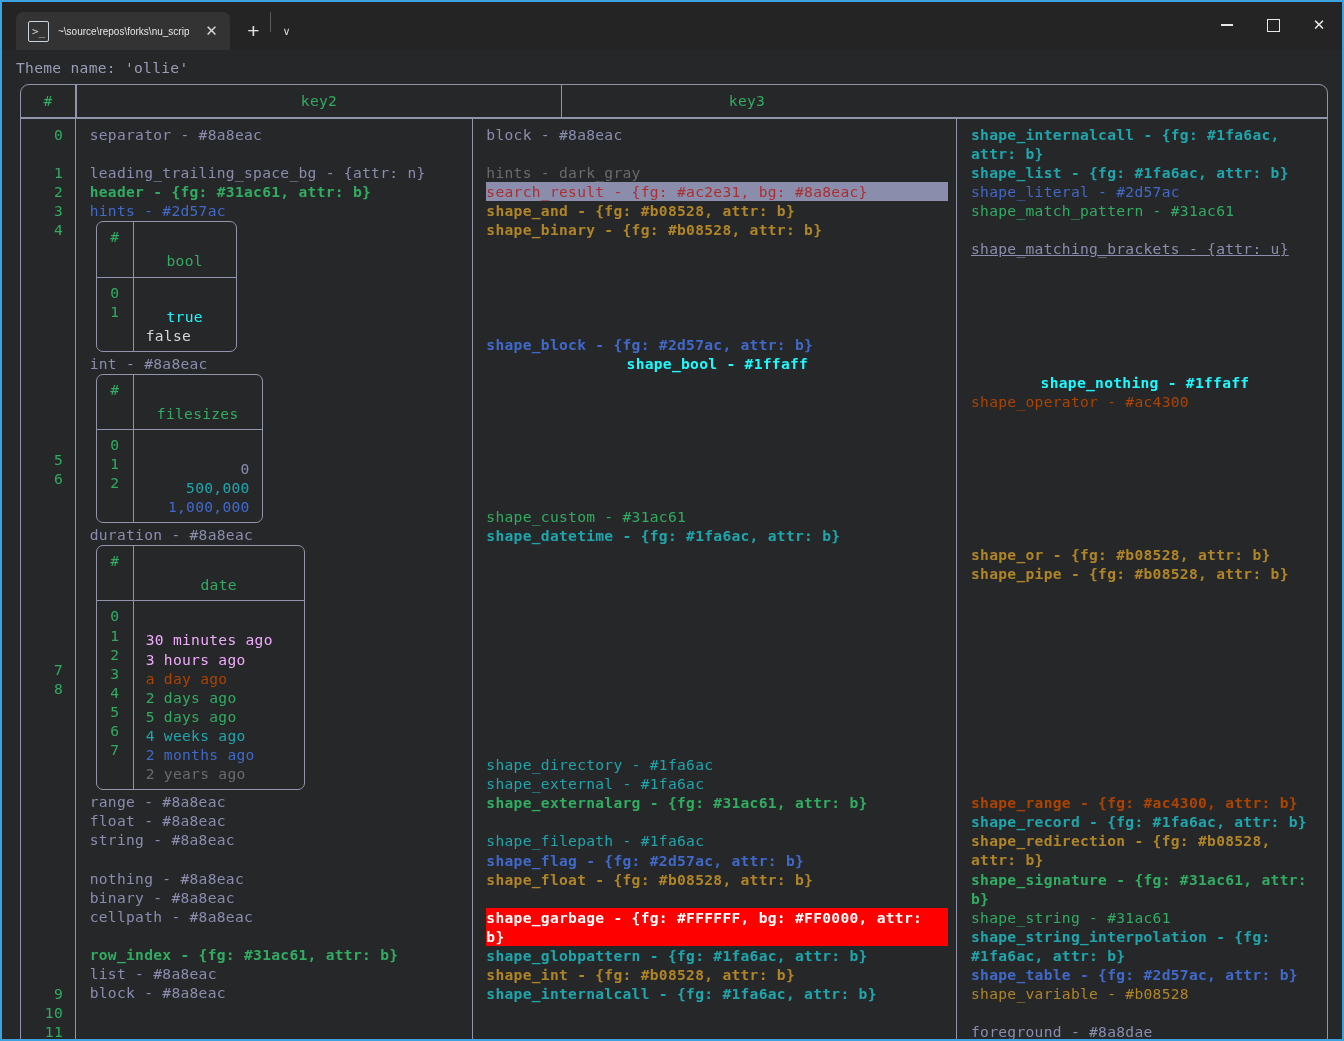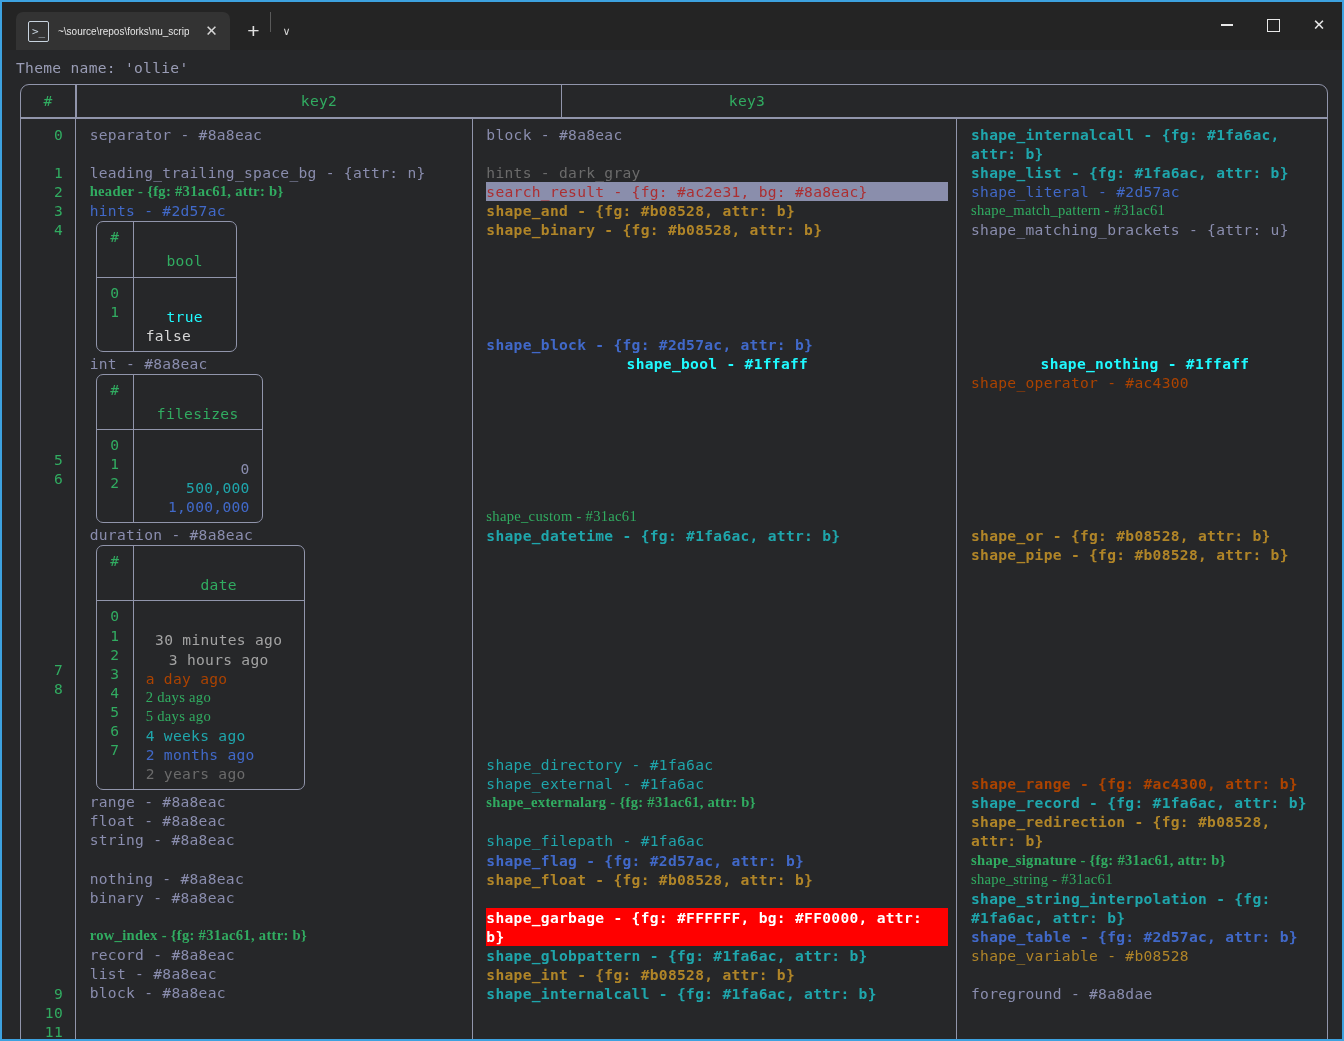--- a/index.html
+++ b/index.html
@@ -106,31 +106,31 @@
   .nval{flex:0 0 auto;padding:5px 12px 6px 12px;margin-top:24px;}
   .nsep{width:1px;background:#9195ab;}
   .nh{color:#31ac61;}
   .r{display:block;min-height:19.1px;}
   .ta-c{text-align:center;}
   .ta-r{text-align:right;}
   .ta-l{text-align:left;}
 
   
   .c-gray   {color:#8a8dae;}
-  .c-green  {color:#31ac61;font-family:Liberation Serif, serif;}
+  .c-green  {color:#31ac61;}
   .c-blue   {color:#4169c9;}
   .c-cyan   {color:#1fa6ac;}
   .c-brcyan {color:#1ffaff;text-align:center;}
   .c-yellow {color:#b08528;}
   .c-orange {color:#ac4300;}
-  .c-red    {color:#a3a3a3;text-align:center;}
+  .c-red    {color:#f0abfc;}
   .c-dkgray {color:#6b6b6b;}
   .c-white  {color:#d7d7d7;}
   .b{font-weight:bold;}
-  .u{}
+  .u{text-decoration:underline;margin-top:19px;}
   .hl-search{background:#8a8eac;color:#ac2e31;}
   .hl-garbage{background:#FF0000;color:#FFFFFF;font-weight:bold;}
 </style>
 </head>
 <body>
 
 <div class="window">
 
   <div class="titlebar">
     <div class="tab">
@@ -309,23 +309,23 @@
             </div>
           </div>
 
           <div id="k1-tail">
               <div class="ln c-gray">range - #8a8eac</div>
               <div class="ln c-gray">float - #8a8eac</div>
               <div class="ln c-gray">string - #8a8eac</div>
               <div class="ln blank"></div>
               <div class="ln c-gray">nothing - #8a8eac</div>
               <div class="ln c-gray">binary - #8a8eac</div>
+              <div class="ln c-gray">cellpath - #8a8eac</div>
               <div class="ln blank"></div>
               <div class="ln c-green b">row_index - {fg: #31ac61, attr: b}</div>
-              <div class="ln c-gray">record - #8a8eac</div>
               <div class="ln c-gray">list - #8a8eac</div>
               <div class="ln c-gray">block - #8a8eac</div>
             </div>
         </div>
         <div class="vsep"></div>
 
         <div class="cell col-k2" id="k2-col">
             <div class="ln c-gray">block - #8a8eac</div>
             <div class="ln blank"></div>
             <div class="ln c-dkgray">hints - dark_gray</div>

